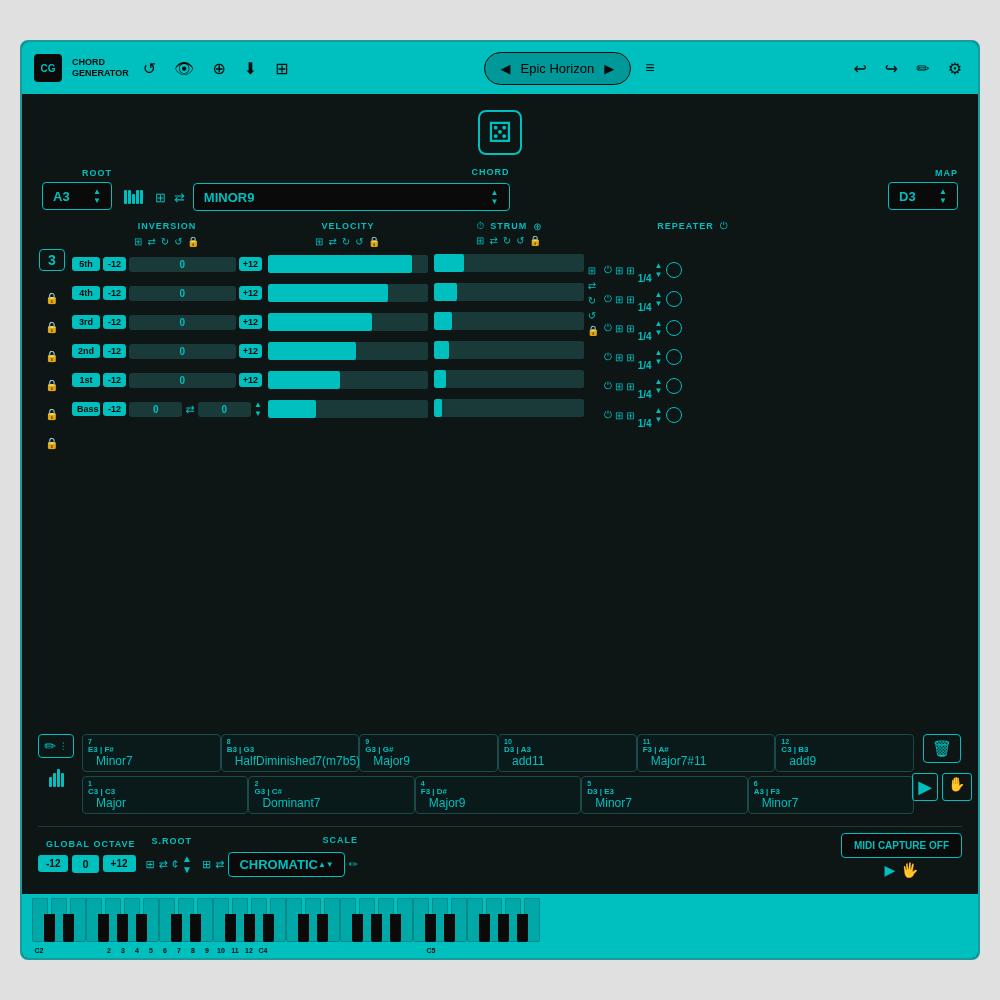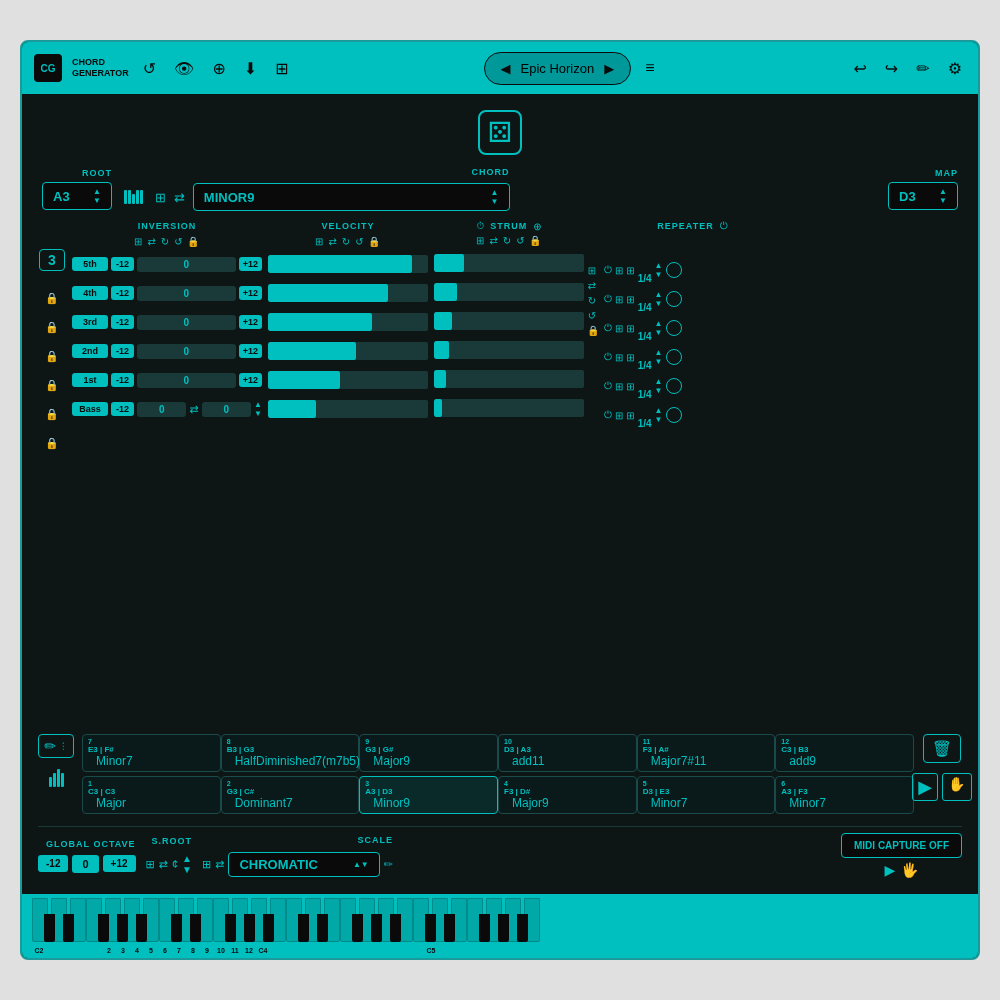--- a/index.html
+++ b/index.html
@@ -238,21 +238,21 @@
       margin-bottom: 3px;
       height: 26px;
     }
     .inv-label {
       background: #00bfbf;
       color: #0a0a0a;
       font-size: 9px;
       font-weight: bold;
       border-radius: 3px;
       padding: 2px 5px;
-      width: 36px;
+      width: 28px;
       text-align: center;
     }
     .inv-minus {
       background: #00bfbf;
       color: #0a0a0a;
       border: none;
       border-radius: 3px;
       font-size: 9px;
       padding: 2px 5px;
       font-weight: bold;
@@ -324,21 +324,20 @@
       height: 26px;
     }
     .chord-slots-area {
       display: flex;
       flex-direction: column;
       gap: 4px;
       flex: 1;
     }
     .slot-row {
       display: flex;
-      justify-content: center;
     }
     .cslot {
       border: 1px solid #1a4a4a;
       border-radius: 4px;
       padding: 3px 5px;
       flex: 1;
       min-width: 0;
       background: #0a1a1a;
       cursor: pointer;
     }
@@ -765,25 +764,20 @@
             <div class="cslot">
     <div class="cs-num">1</div>
     <div class="cs-notes">C3 | C3</div>
     <div class="cs-type">Major</div>
   </div>
             <div class="cslot">
     <div class="cs-num">2</div>
     <div class="cs-notes">G3 | C#</div>
     <div class="cs-type">Dominant7</div>
   </div>
-            <div class="cslot selected">
-    <div class="cs-num">3</div>
-    <div class="cs-notes">A3 | D3</div>
-    <div class="cs-type">Minor9</div>
-  </div>
             <div class="cslot">
     <div class="cs-num">4</div>
     <div class="cs-notes">F3 | D#</div>
     <div class="cs-type">Major9</div>
   </div>
             <div class="cslot">
     <div class="cs-num">5</div>
     <div class="cs-notes">D3 | E3</div>
     <div class="cs-type">Minor7</div>
   </div>
@@ -826,21 +820,21 @@
               <span>▼</span>
           </div>
         </div>
       </div>
 
       <div class="scale-section">
         <div class="section-label">SCALE</div>
         <div style="display:flex; align-items:center; gap:4px;">
           <span style="color:#00bfbf; font-size:11px; cursor:pointer;">⊞</span>
           <span style="color:#00bfbf; font-size:11px; cursor:pointer;">⇄</span>
-          <div class="control-box" style="min-width:100px;gap:35px;">
+          <div class="control-box" style="min-width:100px;">
             <span>CHROMATIC</span>
             <div class="arrows">▲▼</div>
           </div>
           <span style="color:#00bfbf; font-size:11px; cursor:pointer;">✏</span>
         </div>
       </div>
 
       <div style="flex:1;"></div>
 
       <div>

